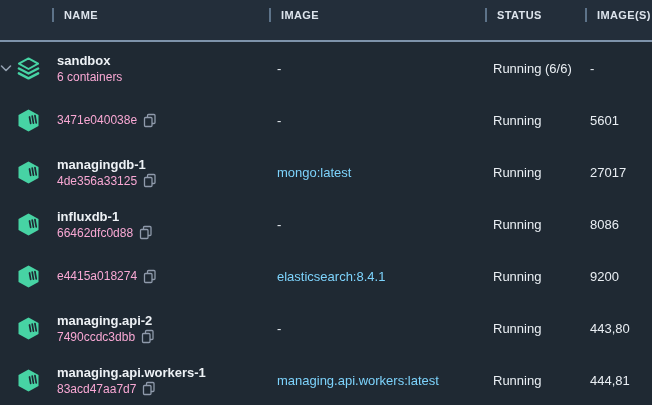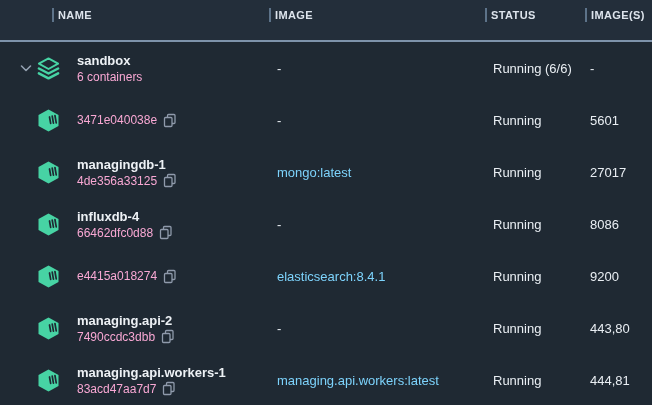--- a/index.html
+++ b/index.html
@@ -12,21 +12,21 @@
   }
   .header {
     height: 42px;
     background: #232e3a;
     border-bottom: 2px solid #7e93ab;
     display: grid;
     grid-template-columns: 269px 216px 100px 67px;
     align-items: flex-start;
     padding-top: 8px;
   }
-  .hcell { display: flex; align-items: center; gap: 4px; }
+  .hcell { display: flex; align-items: center; gap: 10px; }
   .hcell.first { padding-left: 52px; }
   .hdiv {
     width: 2px; height: 14px;
     background: #5d7389;
     flex: 0 0 auto;
   }
   .hlabel {
     font-size: 11px;
     font-weight: 700;
     letter-spacing: 0.4px;
@@ -36,21 +36,21 @@
   .row {
     height: 52px;
     display: grid;
     grid-template-columns: 269px 216px 100px 67px;
     align-items: center;
     cursor: pointer;
   }
   .namecell {
     display: flex;
     align-items: center;
-    padding-left: 20px;
+    padding-left: 0;
     overflow: hidden;
   }
   .chev {
     width: 12px; height: 10px;
     flex: 0 0 auto;
     margin-right: 4px;
     display: flex; align-items: center; justify-content: center;
   }
   .rowicon {
     width: 25px; height: 25px;
@@ -206,21 +206,21 @@
 
   <div class="row">
     <div class="namecell">
       <span class="chev"></span>
       <span class="rowicon">
         <svg width="25" height="25" viewBox="0 0 25 25">
             <use href="#ico-container"></use>
           </svg>
       </span>
       <span class="ntext">
-        <span class="title">influxdb-4</span>
+        <span class="title">influxdb-1</span>
         <span class="sub">
           <span>66462dfc0d88</span>
           <span class="copybtn">
             <svg width="14" height="15" viewBox="0 0 14 15">
                 <use href="#ico-copy"></use>
               </svg>
           </span>
         </span>
       </span>
     </div>

